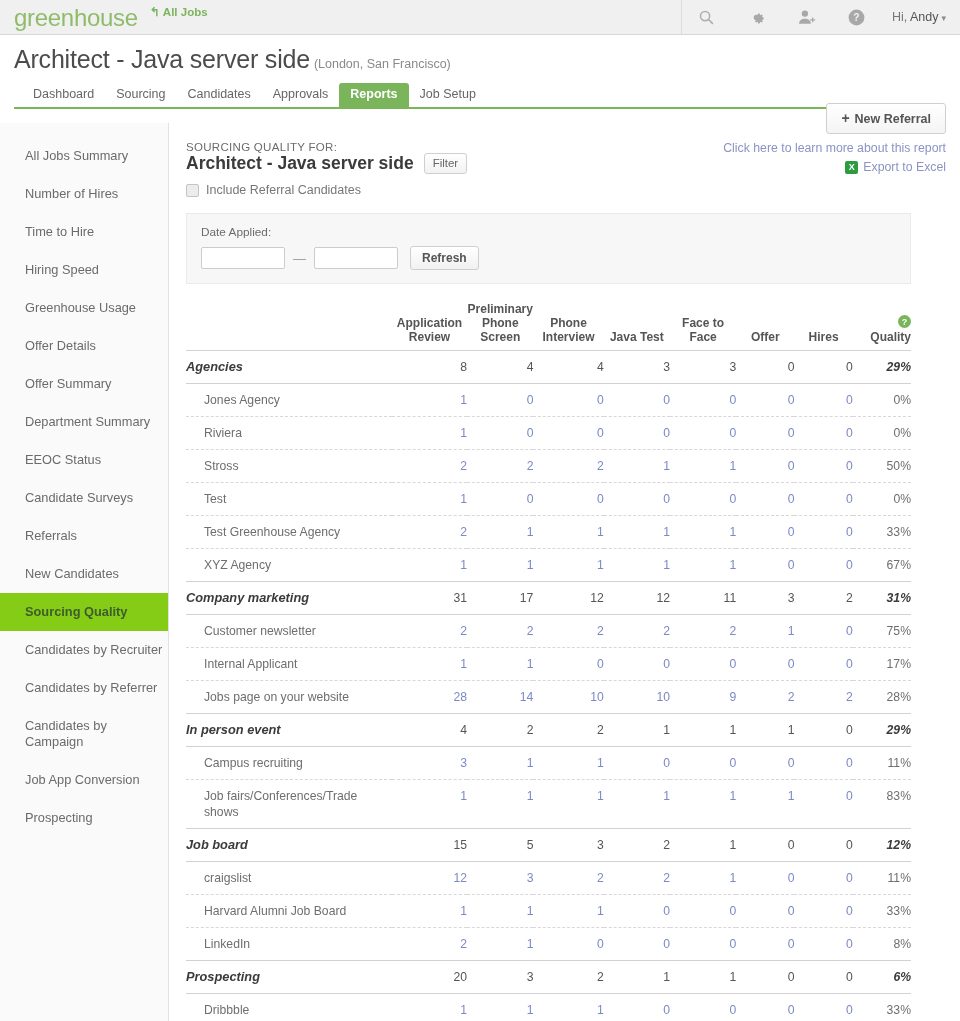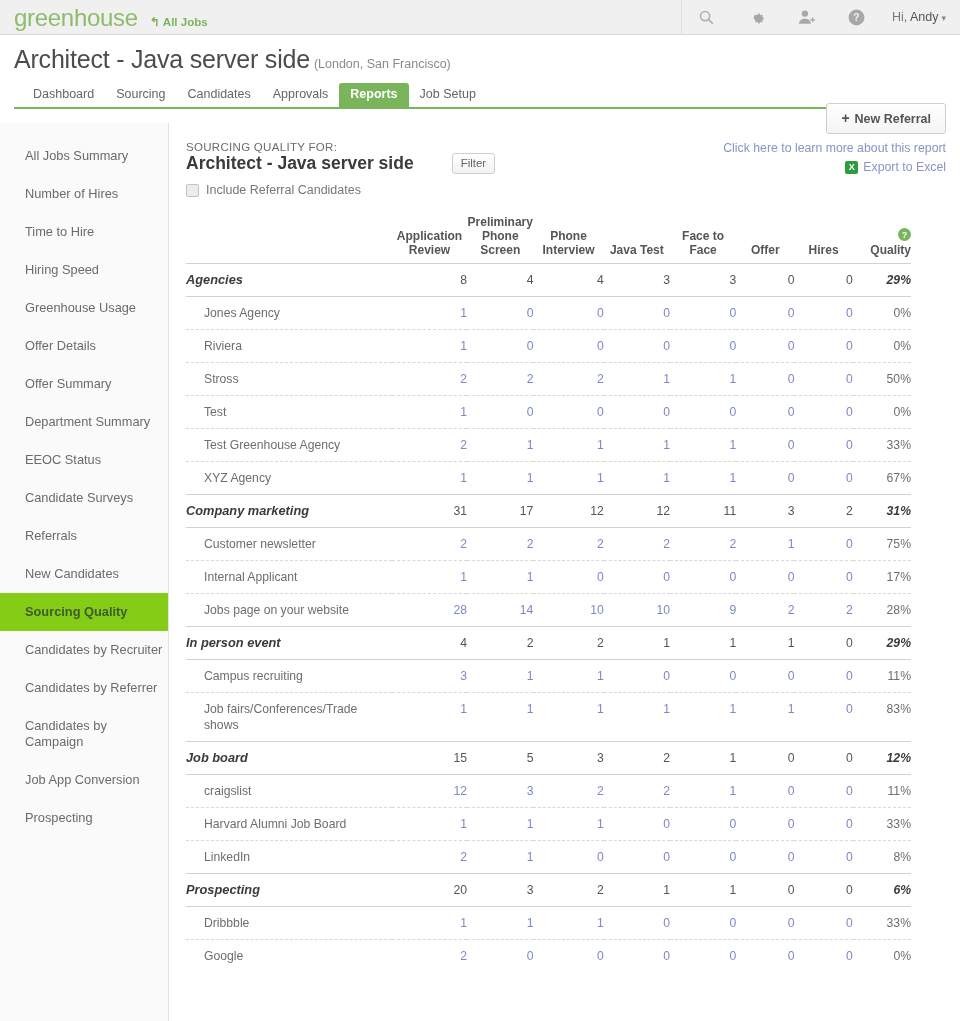--- a/index.html
+++ b/index.html
@@ -20,21 +20,21 @@
   .topbar {
     height: 34px;
     background: #f0f0f0;
     border-bottom: 1px solid #d8d8d8;
     display: flex;
     align-items: center;
     position: relative;
   }
   .logo-wrap {
     display: flex;
-    align-items: flex-end;
+    align-items: flex-start;
     padding-left: 14px;
   }
   .logo {
     font-size: 24px;
     color: #8fbc6a;
     letter-spacing: -0.3px;
     line-height: 24px;
     font-weight: 400;
     position: relative;
     top: 1px;
@@ -182,21 +182,20 @@
   }
   .filter-btn {
     border: 1px solid #cfcfcf;
     background: linear-gradient(#ffffff, #f2f2f2);
     border-radius: 3px;
     font-size: 11.5px;
     color: #666;
     padding: 3px 8px;
     cursor: pointer;
     line-height: 13px;
-    margin-left: 28px;
   }
   .migrated-row {
     margin-top: 9px;
     display: flex;
     align-items: center;
     gap: 7px;
     font-size: 12.5px;
     color: #777;
   }
   .cbox {
@@ -444,20 +443,29 @@
     </div>
 
     <div class="rep-links">
       <span class="learn-link">Click here to learn more about this report</span>
       <span class="excel-line">
         <span class="excel-icon">X</span>
         <span class="excel-link">Export to Excel</span>
       </span>
     </div>
 
+    <div class="datepanel">
+      <div class="datepanel-label">Date Applied:</div>
+      <div class="daterow">
+        <input class="dinput" type="text" value="" placeholder="" style="">
+        <span class="dash">—</span>
+        <input class="dinput" type="text" value="" placeholder="" style="">
+        <button class="refresh-btn">Refresh</button>
+      </div>
+    </div>
 
     <table class="rtable">
       <colgroup>
         <col style="width:205px">
           <col style="width:75px">
           <col style="width:66px">
           <col style="width:70px">
         <col style="width:66px">
           <col style="width:66px">
           <col style="width:58px">

